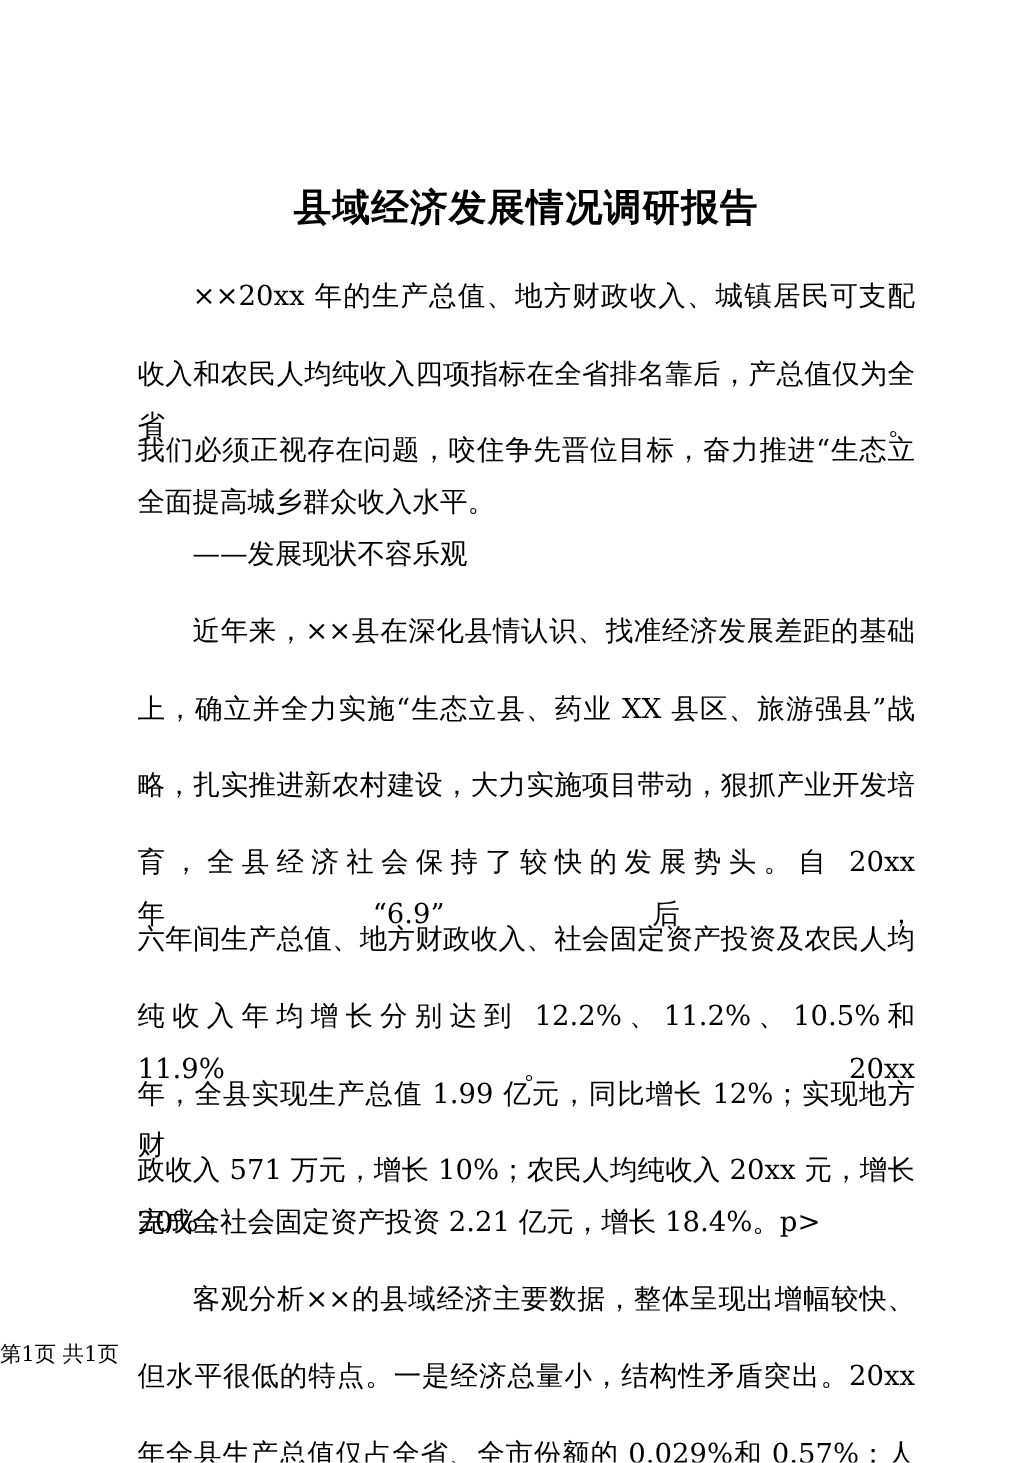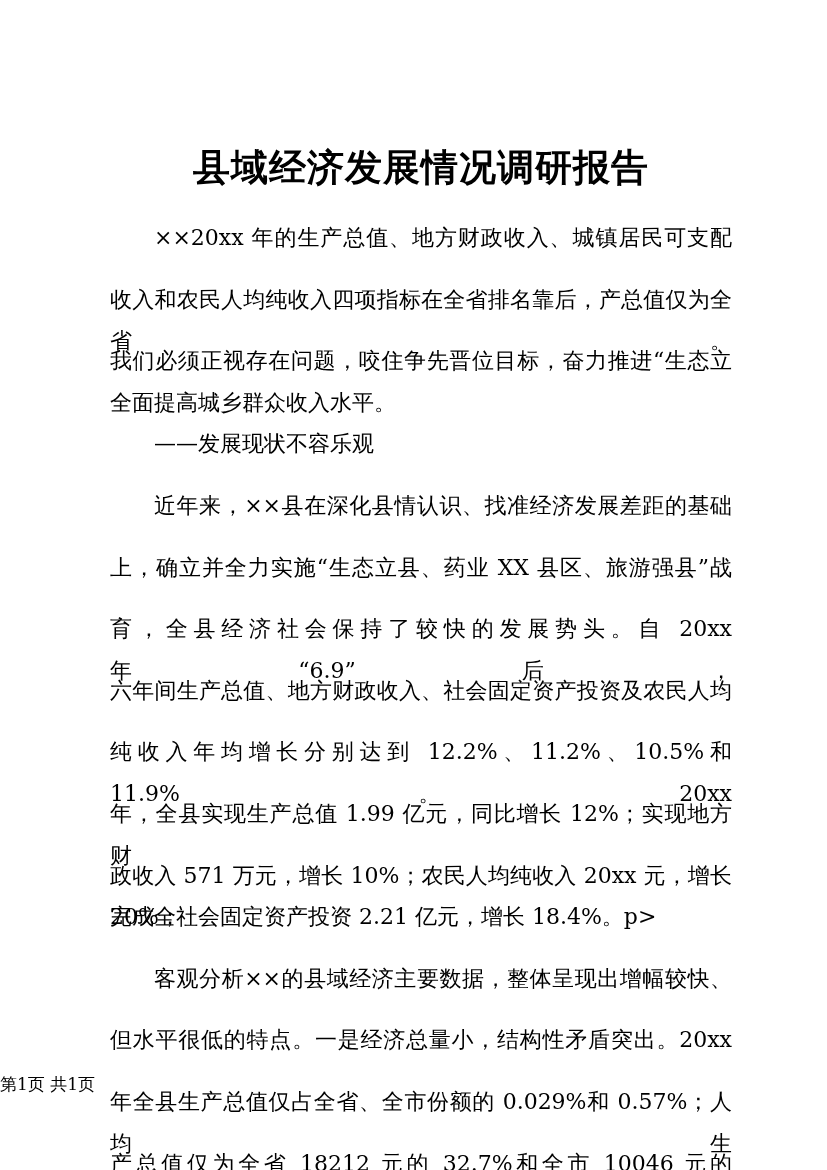--- a/index.html
+++ b/index.html
@@ -14,21 +14,21 @@
     font-family: "DejaVu Serif", "Liberation Serif", serif;
     position: relative;
     overflow: hidden;
   }
   .doc-title {
     position: absolute;
     top: 144px;
     left: 110px;
     width: 622px;
     margin: 0;
-    font-size: 37px;
+    font-size: 30px;
     font-weight: 700;
     letter-spacing: 1px;
     text-align: center;
     line-height: 46px;
     white-space: nowrap;
   }
   .doc-body {
     position: absolute;
     top: 197px;
     left: 110px;
@@ -67,20 +67,21 @@
 
   <div class="line first justify">××20xx 年的生产总值、地方财政收入、城镇居民可支配</div>
   <div class="line justify">收入和农民人均纯收入四项指标在全省排名靠后，产总值仅为全省。</div>
   <div class="line justify">我们必须正视存在问题，咬住争先晋位目标，奋力推进“生态立</div>
   <div class="line">全面提高城乡群众收入水平。</div>
 
   <div class="line first">——发展现状不容乐观</div>
 
   <div class="line first justify">近年来，××县在深化县情认识、找准经济发展差距的基础</div>
   <div class="line justify">上，确立并全力实施“生态立县、药业 XX 县区、旅游强县”战</div>
+  <div class="line justify">略，扎实推进新农村建设，大力实施项目带动，狠抓产业开发培</div>
   <div class="line justify">育，全县经济社会保持了较快的发展势头。自 20xx 年“6.9”后，</div>
   <div class="line justify">六年间生产总值、地方财政收入、社会固定资产投资及农民人均</div>
   <div class="line justify">纯收入年均增长分别达到 12.2%、11.2%、10.5%和 11.9%。20xx</div>
   <div class="line justify">年，全县实现生产总值 1.99 亿元，同比增长 12%；实现地方财</div>
   <div class="line justify">政收入 571 万元，增长 10%；农民人均纯收入 20xx 元，增长 20%；</div>
   <div class="line">完成全社会固定资产投资 2.21 亿元，增长 18.4%。p&gt;</div>
 
   <div class="line first justify">客观分析××的县域经济主要数据，整体呈现出增幅较快、</div>
   <div class="line justify">但水平很低的特点。一是经济总量小，结构性矛盾突出。20xx</div>
   <div class="line justify">年全县生产总值仅占全省、全市份额的 0.029%和 0.57%；人均生</div>

